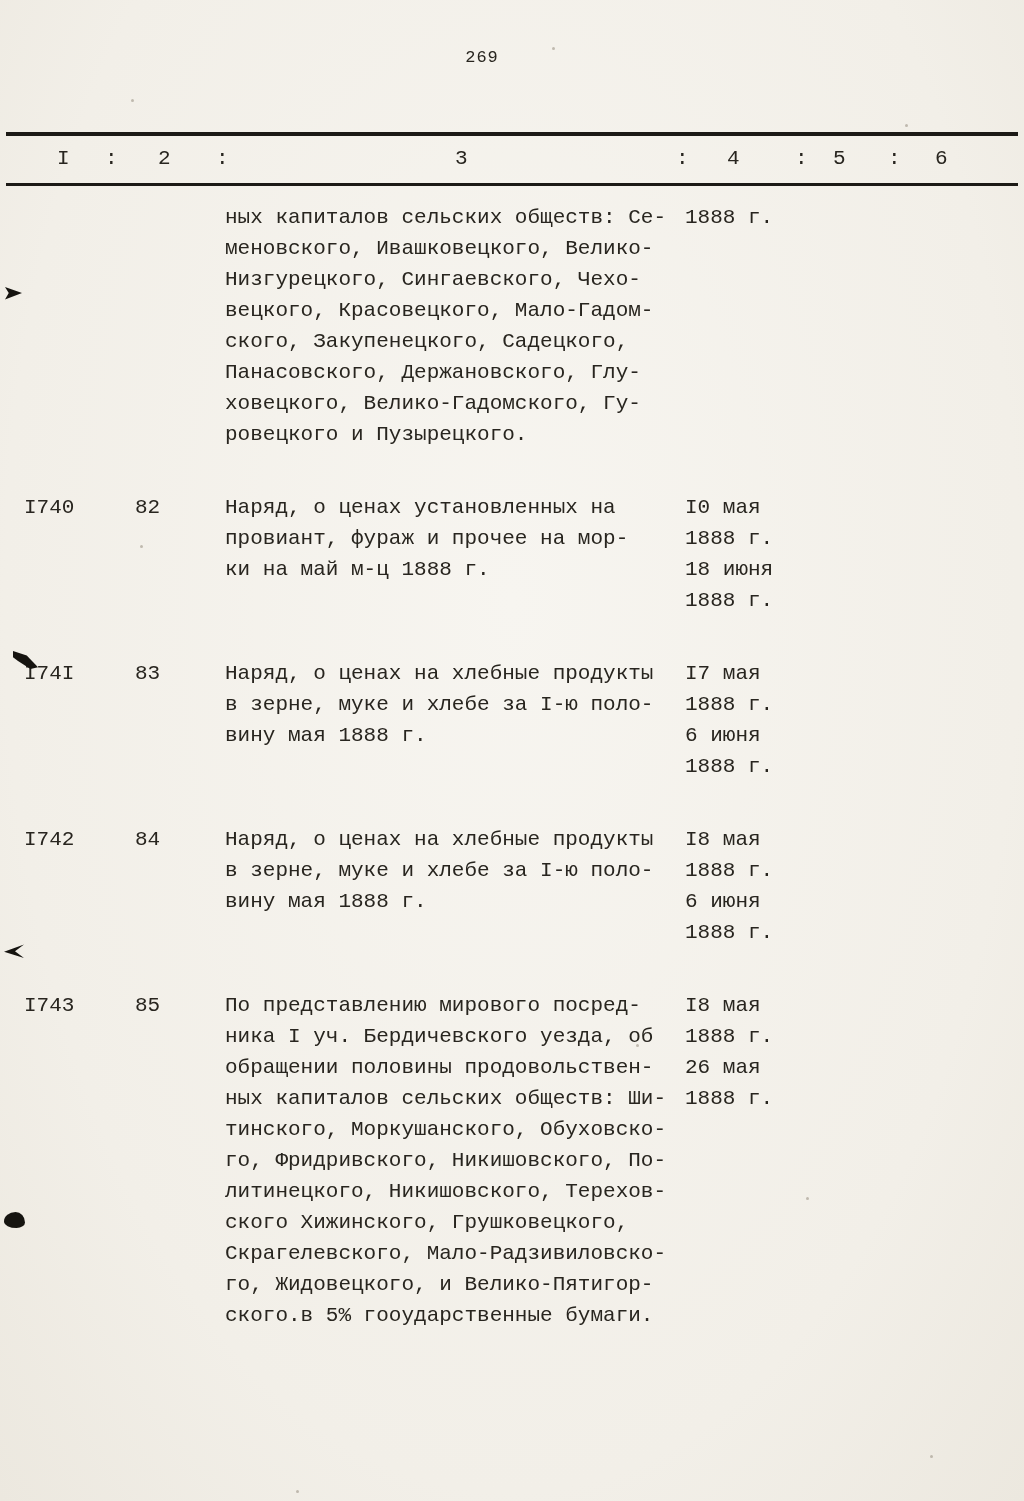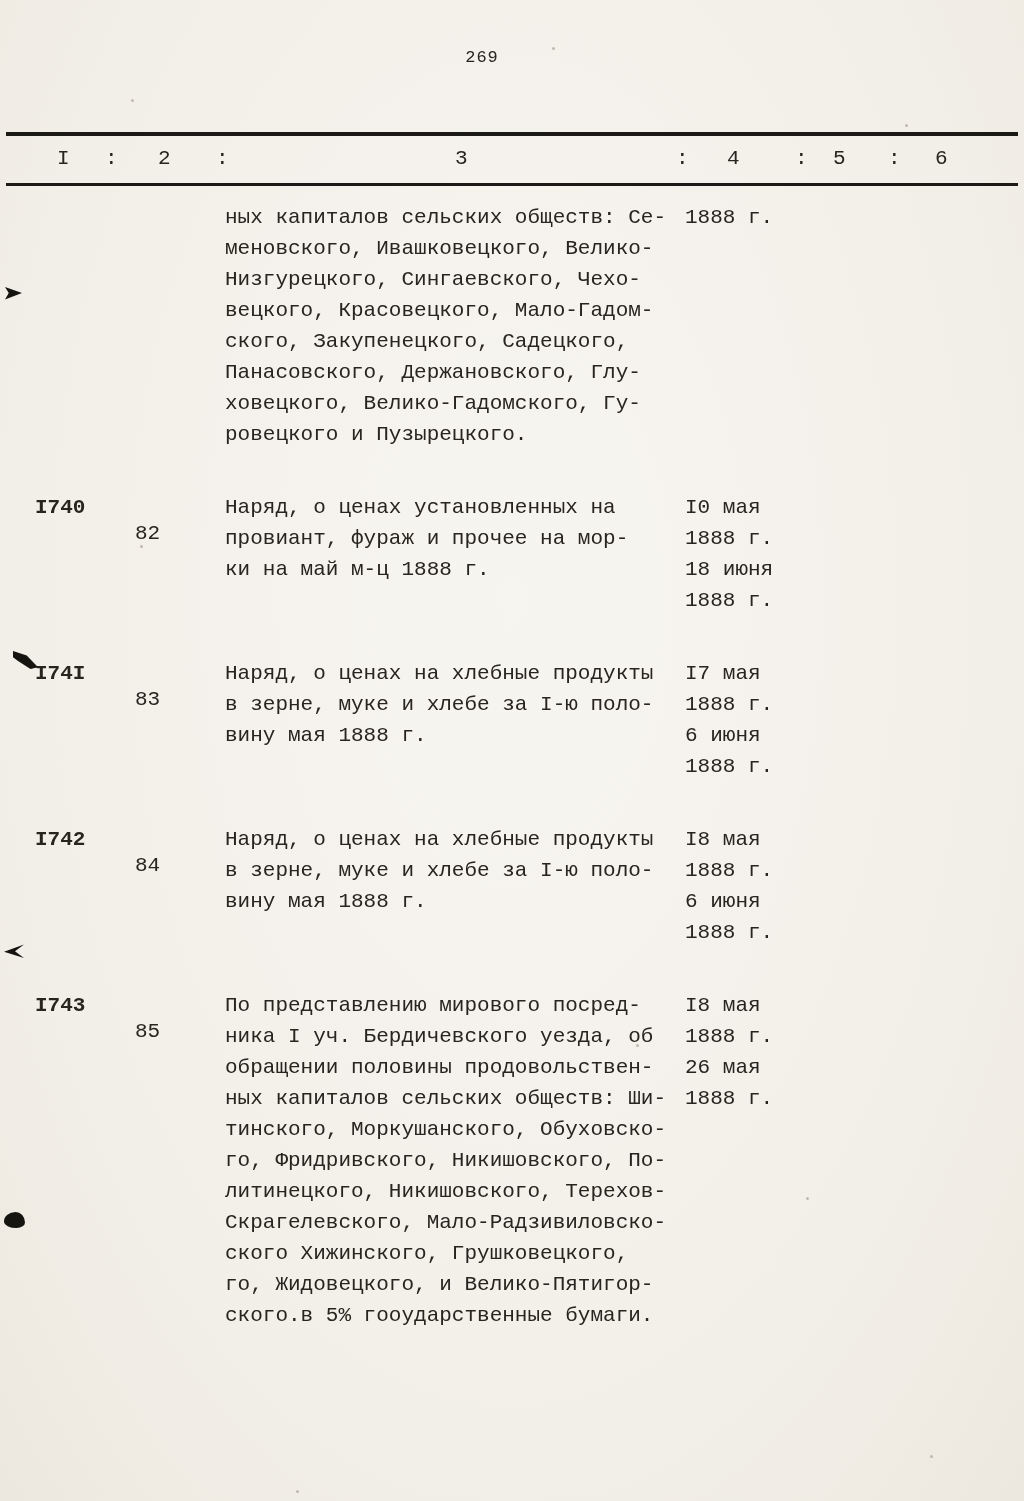--- a/index.html
+++ b/index.html
@@ -60,31 +60,29 @@
     width: 1024px;
   }
   .entry {
     display: flex;
     margin-bottom: 42px;
     font-size: 21px;
     line-height: 31px;
   }
   .col-id {
     width: 135px;
-    padding-left: 35px;
+    padding-left: 24px;
     box-sizing: border-box;
     flex: 0 0 auto;
     white-space: pre;
-    font-weight: bold;
   }
   .col-no {
     width: 90px;
     flex: 0 0 auto;
     white-space: pre;
-    margin-top: 26px;
   }
   .col-desc {
     width: 460px;
     flex: 0 0 auto;
   }
   .col-date {
     flex: 1 1 auto;
   }
   .line { white-space: pre; }
   .ink-mark {
@@ -203,22 +201,22 @@
         <div class="col-id">I743</div>
         <div class="col-no">85</div>
         <div class="col-desc">
           <div class="line">По представлению мирового посред-</div>
           <div class="line">ника I уч. Бердичевского уезда, об</div>
           <div class="line">обращении половины продовольствен-</div>
           <div class="line">ных капиталов сельских обществ: Ши-</div>
           <div class="line">тинского, Моркушанского, Обуховско-</div>
           <div class="line">го, Фридривского, Никишовского, По-</div>
           <div class="line">литинецкого, Никишовского, Терехов-</div>
+          <div class="line">ского Хижинского, Грушковецкого,</div>
           <div class="line">Скрагелевского, Мало-Радзивиловско-</div>
-          <div class="line">ского Хижинского, Грушковецкого,</div>
           <div class="line">го, Жидовецкого, и Велико-Пятигор-</div>
           <div class="line">ского.в 5% гооударственные бумаги.</div>
         </div>
         <div class="col-date">
           <div class="line">I8 мая</div>
           <div class="line">1888 г.</div>
           <div class="line">26 мая</div>
           <div class="line">1888 г.</div>
         </div>
       </div>

